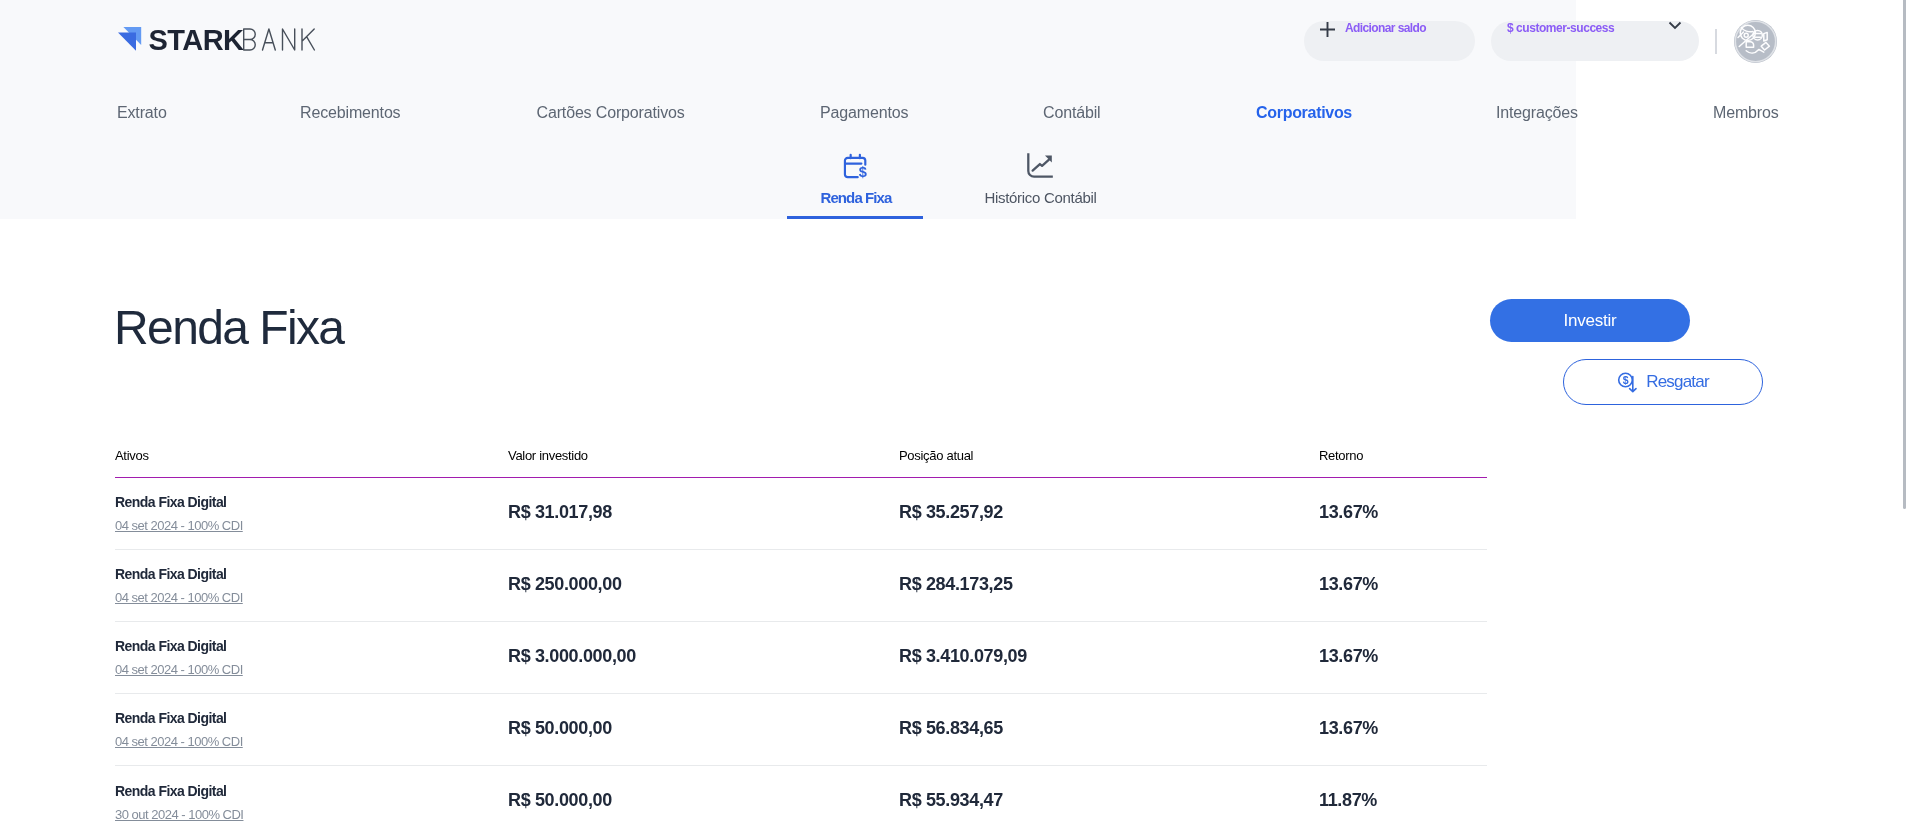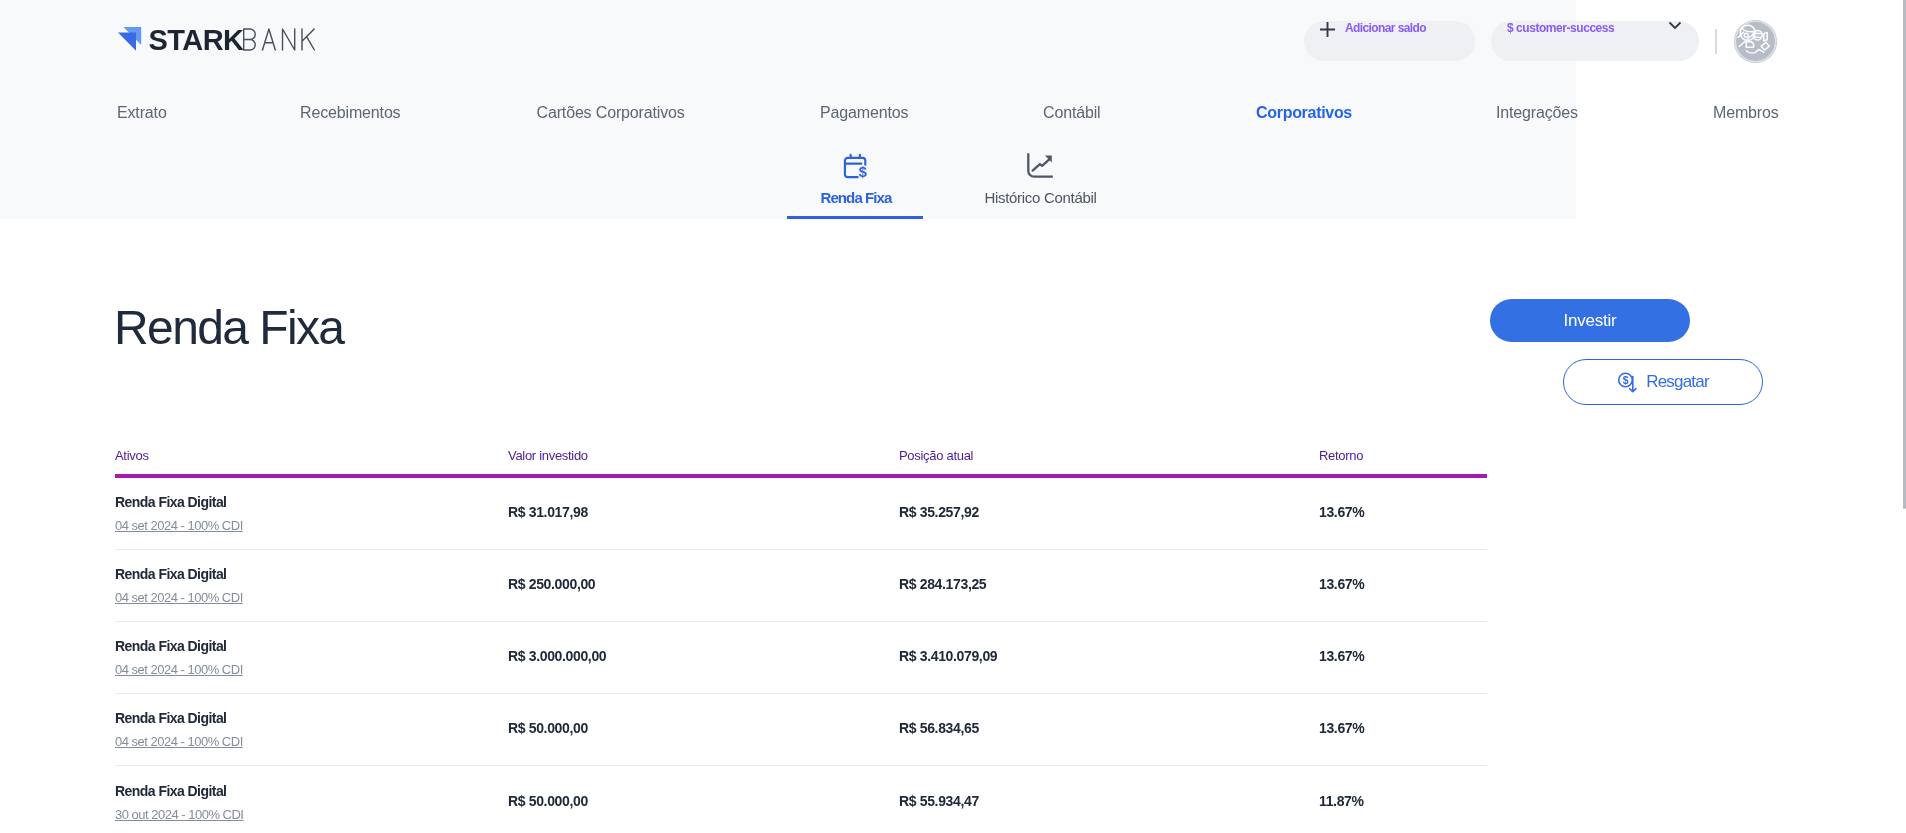--- a/index.html
+++ b/index.html
@@ -15,25 +15,25 @@
   .nav-item.active { color:#2563eb; font-weight:bold; letter-spacing:-0.3px; }
   
   .tab-label { position:absolute; top:189px; font-size:15px; white-space:nowrap; }
   .tab-underline { position:absolute; left:787px; top:216px; width:136px; height:3px; background:#2e62dd; }
   
   .h1 { position:absolute; left:114px; top:304px; font-size:48px; color:#1f2a3c; letter-spacing:-1.6px; line-height:48px; }
   .btn-invest { position:absolute; left:1490px; top:299px; width:200px; height:43px; border-radius:22px; background:#3370e4; color:#fff; font-size:17px; letter-spacing:-0.25px; display:flex; align-items:center; justify-content:center; }
   .btn-resg { position:absolute; left:1563px; top:359px; width:200px; height:46px; border-radius:23px; background:#fff; border:1.5px solid #2d63dd; color:#346ce2; font-size:17px; letter-spacing:-0.8px; display:flex; align-items:center; justify-content:center; gap:8px; }
   
   .table { position:absolute; left:115px; top:440px; width:1372px; }
-  .thead { display:grid; grid-template-columns:393px 391px 420px 168px; height:37.5px; font-size:13px; color:#4c1d95; letter-spacing:-0.3px; border-bottom:4px solid #a21caf; }
+  .thead { display:grid; grid-template-columns:393px 391px 420px 168px; height:37.5px; font-size:13px; color:#000000; letter-spacing:-0.3px; border-bottom:1px solid #a21caf; }
   .thead div { padding-top:8px; }
   .row { display:grid; grid-template-columns:393px 391px 420px 168px; height:72px; border-bottom:1px solid #e8eaec; align-items:center; }
   .row.last { border-bottom:none; }
-  .rcell { font-size:14px; font-weight:bold; color:#20293a; letter-spacing:-0.35px; position:relative; top:-1px; }
+  .rcell { font-size:18px; font-weight:bold; color:#20293a; letter-spacing:-0.35px; position:relative; top:-1px; }
   .rmain { position:relative; top:0px; }
   .rtitle { font-size:14px; font-weight:bold; color:#20293a; letter-spacing:-0.55px; line-height:18px; }
   .rsub { margin-top:8px;text-decoration:underline; }
   .rsub { font-size:13px; color:#848d9a; letter-spacing:-0.5px; line-height:14px; }
 </style>
 </head>
 <body>
 <div class="header">
 
   <svg class="abs" style="left:117px; top:27px;" width="210" height="25" viewBox="0 0 210 25">

